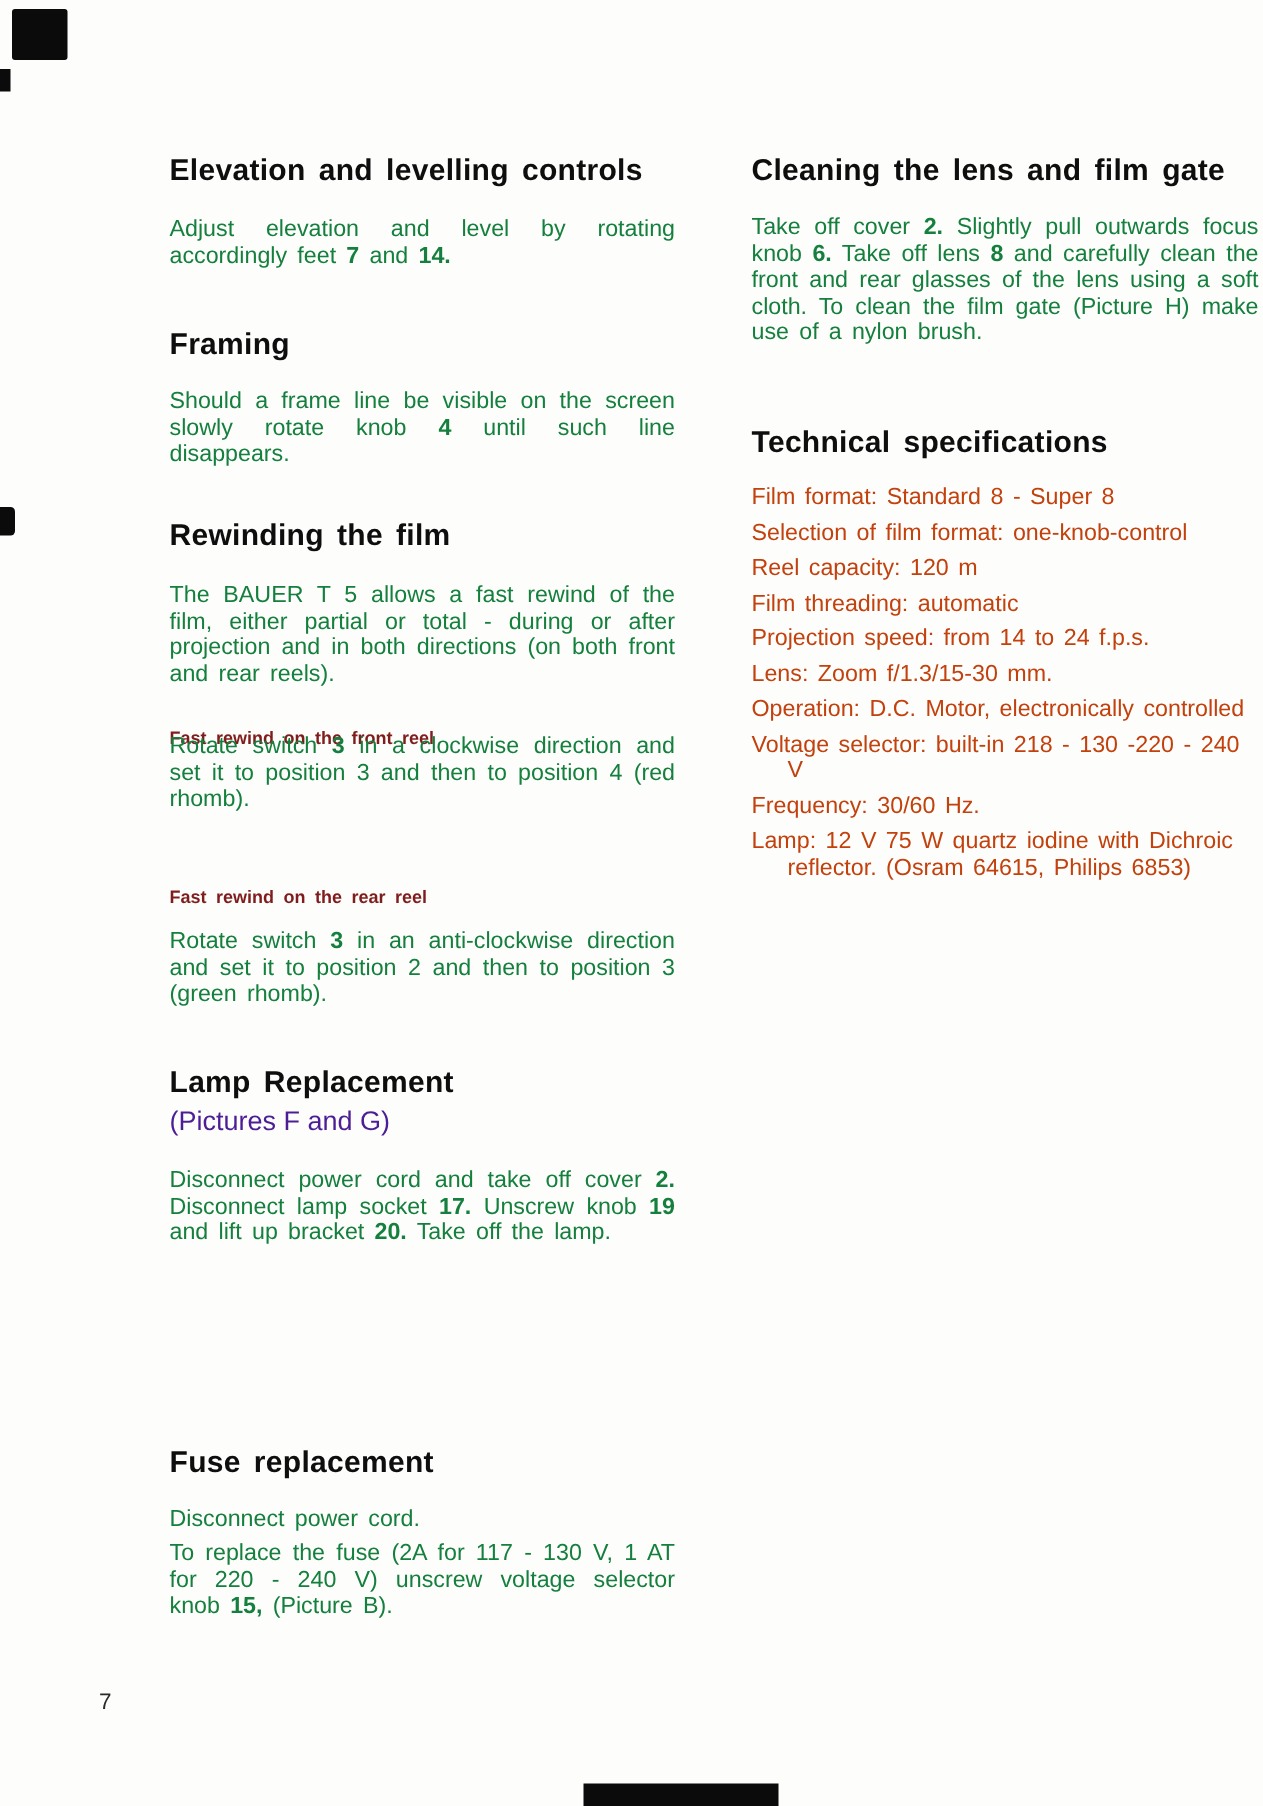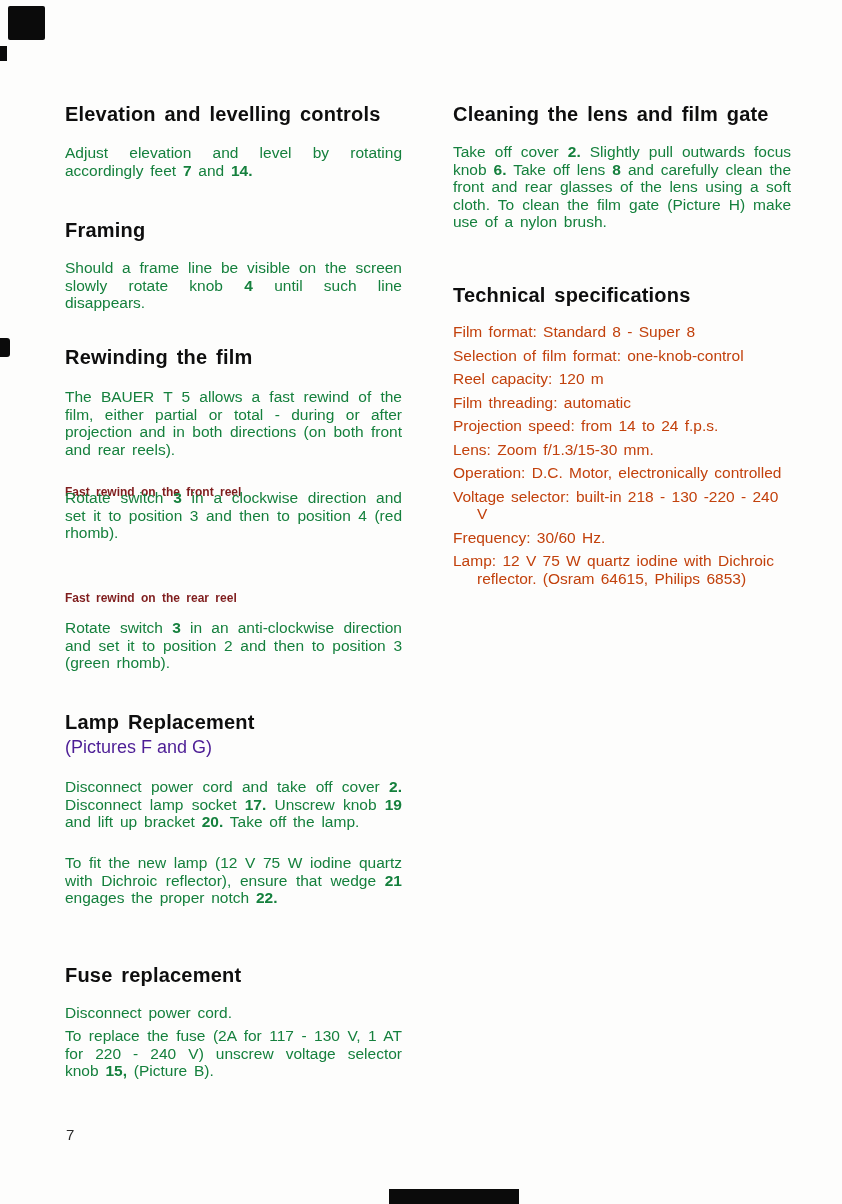--- a/index.html
+++ b/index.html
@@ -3,21 +3,21 @@
 <meta charset="utf-8">
 <style>
   html,body { margin:0; padding:0; background:#e8e8e6; }
   .page {
     position:relative; width:842px; height:1204px; margin:0 auto;
     background:#fdfdfc; overflow:hidden;
     font-family:"Liberation Sans","DejaVu Sans",sans-serif;
     color:#1d1d1d;
     -webkit-font-smoothing:antialiased;
   }
-  .col { position:absolute; top:0; height:1204px; }
+  .col { position:absolute; top:0; height:1204px;margin-left:48px; }
   .col-left  { left:65px;  width:337px; }
   .col-right { left:453px; width:338px; }
   .block { position:absolute; left:0; width:100%; }
 
   .h-lg {
     font-size:20px; font-weight:bold; color:#0e0e0e;
     letter-spacing:0.2px; word-spacing:3px; white-space:nowrap;
     margin:0; line-height:24px;
   }
   .h-sub {
@@ -82,21 +82,20 @@
     <h3 class="h-sub block" style="top:589px">Fast rewind on the rear reel</h3>
 
     <p class="body block" style="top:619px"><span>Rotate switch </span><span class="b">3</span><span> in an anti-clockwise direction and set it to position 2 and then to position 3 (green rhomb).</span></p>
 
     <h2 class="h-lg block" style="top:710px">Lamp Replacement</h2>
 
     <p class="pictures-line block" style="top:737px">(Pictures F and G)</p>
 
     <p class="body block" style="top:778px"><span>Disconnect power cord and take off cover </span><span class="b">2.</span><span> Disconnect lamp socket </span><span class="b">17.</span><span> Unscrew knob </span><span class="b">19</span><span> and lift up bracket </span><span class="b">20.</span><span> Take off the lamp.</span></p>
 
-    <p class="body block" style="top:854px"><span>To fit the new lamp (12 V 75 W iodine quartz with Dichroic reflector), ensure that wedge </span><span class="b">21</span><span> engages the proper notch </span><span class="b">22.</span></p>
 
     <h2 class="h-lg block" style="top:963px">Fuse replacement</h2>
 
     <p class="body block" style="top:1004px"><span>Disconnect power cord.</span></p>
 
     <p class="body block" style="top:1027px"><span>To replace the fuse (2A for 117 - 130 V, 1 AT for 220 - 240 V) unscrew voltage selector knob </span><span class="b">15,</span><span> (Picture B).</span></p>
 
   </div>
 
   <div class="col col-right">

